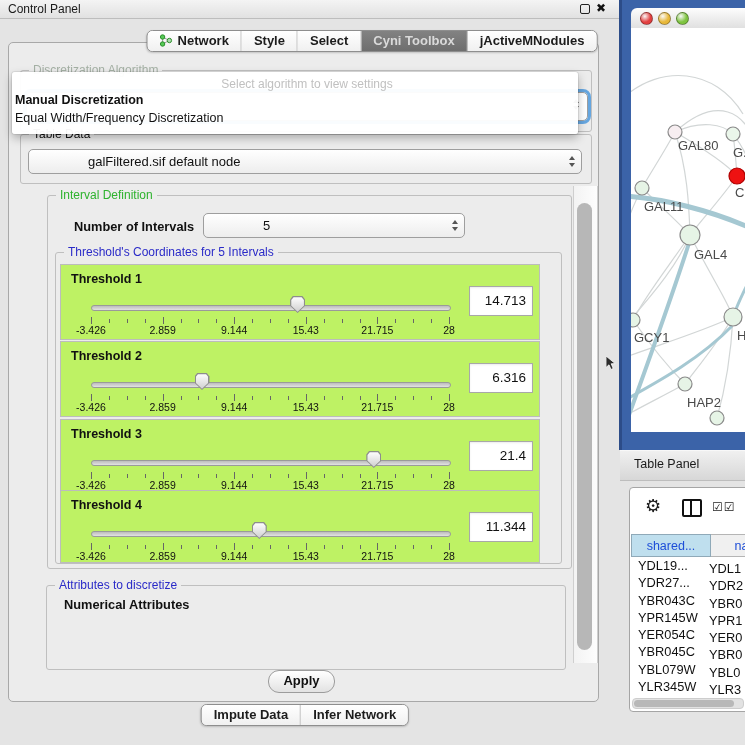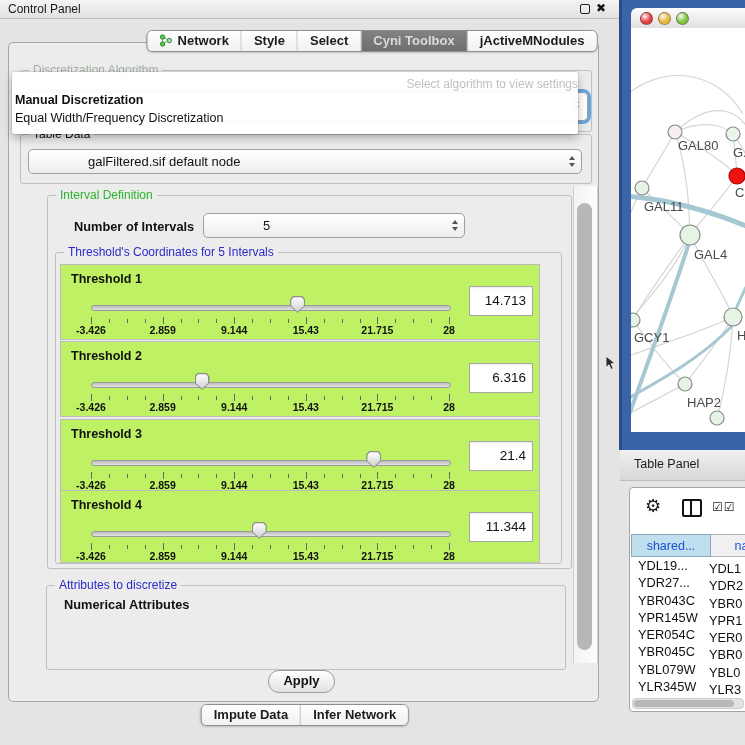--- a/index.html
+++ b/index.html
@@ -27,39 +27,39 @@
   .combo{background:linear-gradient(#ffffff,#ededed);border:1px solid #9e9e9e;border-radius:5px;
          font-size:13px;color:#111;display:flex;align-items:center;box-sizing:border-box;padding-left:48px;}
   .combo .val{padding-left:11px;flex:1;overflow:hidden;white-space:nowrap;}
   .stepper{width:18px;display:flex;flex-direction:column;align-items:center;justify-content:center;}
   .tri-up{width:0;height:0;border-left:3.5px solid transparent;border-right:3.5px solid transparent;border-bottom:4.5px solid #555;margin-bottom:2.5px;}
   .tri-down{width:0;height:0;border-left:3.5px solid transparent;border-right:3.5px solid transparent;border-top:4.5px solid #555;}
   .focused-combo{left:26px;top:92px;width:560px;height:27px;background:#fff;border:1px solid #9e9e9e;border-radius:5px;
                  outline:3px solid rgba(88,158,222,.9);outline-offset:0px;}
   .popup{left:12px;top:72px;width:566px;height:62px;background:rgba(255,255,255,.96);border-radius:3px;
          box-shadow:0 4px 10px rgba(0,0,0,.28),0 0 0 1px rgba(0,0,0,.07);z-index:40;}
-  .popup .hint{position:absolute;top:5px;left:0;width:100%;text-align:right;font-size:12px;color:#c0c0c0;}
+  .popup .hint{position:absolute;top:5px;left:0;width:100%;text-align:center;font-size:12px;color:#c0c0c0;padding-left:12px;}
   .popup .opt{position:absolute;left:3px;font-size:12.5px;color:#111;white-space:nowrap;}
   .popup .opt.b{font-weight:bold;}
   .vscroll{left:573px;top:186px;width:23px;height:477px;background:linear-gradient(90deg,#f3f3f3,#fdfdfd);
            border-left:1px solid #cfcfcf;border-right:1px solid #cfcfcf;}
   .vthumb{left:577px;top:203px;width:15px;height:447px;background:#b7b7b7;border-radius:8px;}
   .card{background:#bef264;border:1px solid #bcbcbc;}
   .th-label{position:absolute;left:10px;top:7px;font-size:12.5px;font-weight:bold;color:#111;}
   .track{position:absolute;left:30px;width:358px;top:40px;height:4px;background:linear-gradient(#bdbdbd,#e2e2e2);
          border:1px solid #9a9a9a;border-radius:3px;}
   .thumb{position:absolute;top:31px;width:15px;height:17px;z-index:5;}
   .thumb .o{position:absolute;inset:0;background:#8d8d8d;
             clip-path:polygon(18% 0,82% 0,100% 20%,100% 58%,50% 100%,0 58%,0 20%);}
   .thumb .i{position:absolute;inset:1.2px;background:linear-gradient(#fefefe,#cfcfcf);
             clip-path:polygon(18% 0,82% 0,100% 20%,100% 58%,50% 100%,0 58%,0 20%);}
   .tick{position:absolute;width:1px;background:#666;}
   .tick.minor{top:54px;height:4px;}
   .tick.major{top:52px;height:7px;}
-  .ticklabel{position:absolute;top:59px;font-size:10.5px;font-weight:700;color:#111;transform:translateX(-50%);white-space:nowrap;}
+  .ticklabel{position:absolute;top:59px;font-size:10.5px;font-weight:400;color:#111;transform:translateX(-50%);white-space:nowrap;}
   .valuebox{position:absolute;left:408px;top:21px;width:56px;height:28px;background:#fff;border:1px solid #a8a8a8;
             font-size:13.5px;text-align:right;line-height:28px;padding-right:6px;box-shadow:inset 0 1px 2px rgba(0,0,0,.08);}
   .listbox{left:52px;top:618px;width:510px;height:48px;background:#fff;border:1px solid #bdbdbd;overflow:hidden;}
   .listitem{font-size:12.8px;color:#111;padding:1px 0 0 10px;height:15.5px;white-space:nowrap;}
   .list-vthumb{position:absolute;right:2px;top:3px;width:9px;height:40px;background:#c2c2c2;border-radius:5px;}
   .applybtn{left:268px;top:670px;width:65px;height:21px;background:linear-gradient(#ffffff,#e2e2e2);
             border:1px solid #9c9c9c;border-radius:11px;font-size:13px;font-weight:600;text-align:center;line-height:19px;}
   .lbl-bold{font-size:12.8px;font-weight:bold;color:#111;white-space:nowrap;}
   
   .netwin{left:619px;top:0;width:126px;height:450px;background:#3b63a8;border-left:3px solid #2c4c88;box-sizing:border-box;}

